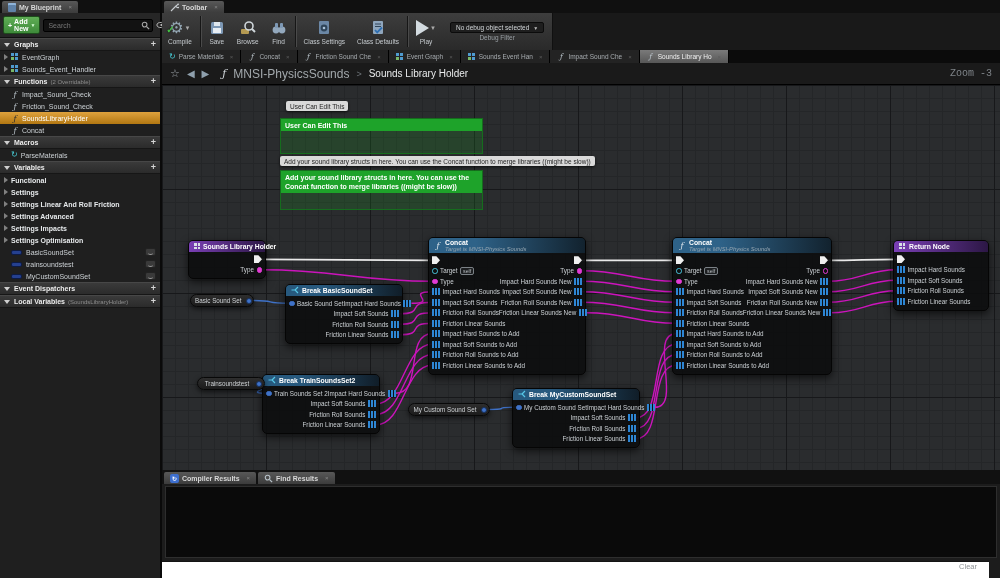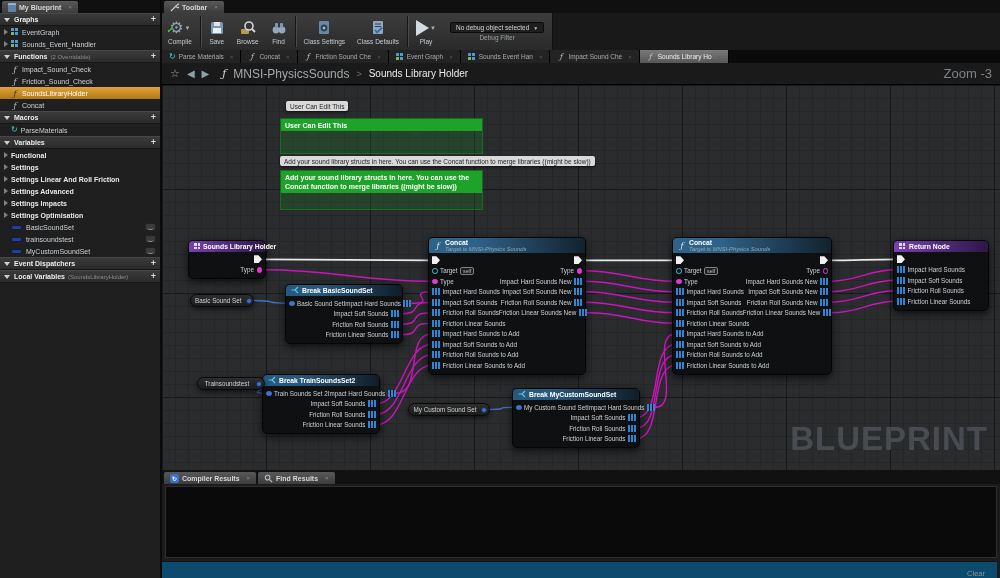--- a/index.html
+++ b/index.html
@@ -74,21 +74,21 @@
   .dtab .graph-ic{margin-right:0;}
   .dtab .macro-ic{margin-right:0;}
 
   #breadcrumb{height:22px;display:flex;align-items:center;background:#1a1a1a;border-bottom:1px solid #000;padding:0 8px;gap:7px;}
   #bc-star{color:#9aa0a5;font-size:11px;}
   .bc-arrow{color:#8fa0ad;font-size:10px;}
   #bc-ficon{font-family:"DejaVu Serif",serif;font-style:italic;font-size:11px;color:#cfd5d9;margin-left:6px;}
   #bc-root{font-size:12px;color:#a3a9ad;}
   #bc-sep{font-size:9px;color:#6d7378;}
   #bc-current{font-size:10px;color:#e9ebec;}
-  #bc-zoom{margin-left:auto;font-size:13px;color:#7f8489;}
+  #bc-zoom{margin-left:auto;font-size:10px;color:#7f8489;font-family:Liberation Mono, monospace;}
 
   
   #canvas{position:absolute;left:0;top:85px;width:838px;height:385px;overflow:hidden;
     background-color:#2a2c2e;
     background-image:
       linear-gradient(#17181a 1px,transparent 1px),linear-gradient(90deg,#17181a 1px,transparent 1px),
       linear-gradient(#242628 1px,transparent 1px),linear-gradient(90deg,#242628 1px,transparent 1px);
     background-size:104px 104px,104px 104px,13px 13px,13px 13px;}
   #wires{position:absolute;left:0;top:0;width:838px;height:385px;z-index:2;}
   #watermark{position:absolute;right:12px;bottom:12px;font-size:33px;font-weight:bold;color:#53575c;opacity:.75;letter-spacing:1px;z-index:1;}
@@ -127,37 +127,58 @@
   .gcapsule{position:absolute;z-index:3;height:13px;background:linear-gradient(#2e2e2e,#1b1b1b);border:1px solid #080808;
             border-radius:7px;display:flex;align-items:center;box-shadow:0 2px 5px rgba(0,0,0,.6);}
   .gcapsule .lbl{flex:1;text-align:center;font-size:6.3px;color:#cfd3d6;white-space:nowrap;padding:0 4px;}
   .gcapsule .pin-ic{margin-right:2px;}
   .cap-dot{width:6px;height:6px;border-radius:50%;background:#3f72c8;border:1px solid #16305e;}
 
   
   #bottom{position:absolute;left:0;top:470px;width:838px;height:108px;background:#1c1c1c;}
   #bp-tabs{height:14px;background:#111;display:flex;align-items:flex-end;}
   #bp-content{position:absolute;left:3px;right:3px;top:16px;height:72px;background:#0a0a0a;border:1px solid #2e2e2e;}
-  #bp-footer{position:absolute;left:0;right:3px;bottom:0;height:17px;background:#0c4a6e;border-top:1px solid #141414;
-             display:flex;align-items:flex-end;justify-content:flex-end;padding:0 12px;}
+  #bp-footer{position:absolute;left:0;right:11px;bottom:0;height:17px;background:#ffffff;border-top:1px solid #141414;
+             display:flex;align-items:flex-start;justify-content:flex-end;padding:0 12px;}
   #bp-clear{font-size:7.5px;color:#8f9396;}
   .ic-round{width:9px;height:9px;border-radius:2px;background:#3d6fd0;color:#fff;font-size:6px;display:flex;align-items:center;justify-content:center;}
   .mag-ic{width:9px;height:9px;}
 </style>
 </head>
 <body>
 
 <div id="app">
 
   <div id="sidebar">
     <div class="ptab-strip">
       <div class="ptab">
         <span class="bp-icon"></span>
         <span>My Blueprint</span>
         <span class="x">×</span>
+      </div>
+    </div>
+    <div id="sb-controls">
+      <div id="add-new">
+        <span>+</span>
+        <span>Add New</span>
+        <span class="caret">▼</span>
+      </div>
+      <div id="sb-search">
+        <input placeholder="Search" style="">
+        <svg class="mag-ic" viewBox="0 0 10 10">
+            <circle cx="4" cy="4" r="2.6" fill="none" stroke="#a8a8a8" stroke-width="1.2"></circle>
+            <line x1="6.2" y1="6.2" x2="9" y2="9" stroke="#a8a8a8" stroke-width="1.4"></line>
+          </svg>
+      </div>
+      <div class="eye-btn">
+        <svg width="11" height="8" viewBox="0 0 11 8">
+            <ellipse cx="5.5" cy="4" rx="4.6" ry="2.6" fill="none" stroke="#b5b5b5" stroke-width="1"></ellipse>
+            <circle cx="5.5" cy="4" r="1.2" fill="#b5b5b5"></circle>
+          </svg>
+        <span class="caret-dim">▼</span>
       </div>
     </div>
     <div id="sb-rows">
         <div class="sb-section">
           <span class="tri"></span>
           <span class="lbl">Graphs</span>
           <span class="plus">+</span>
         </div>
         <div class="sb-item">
           <span class="exp"></span>
@@ -453,21 +474,20 @@
           <path d="M492.9 322.3 C520.9 322.3, 486.0 248.8, 514.0 248.8" fill="none" stroke="#cc14bc" stroke-width="1.4"></path>
           <path d="M474.0 332.8 C502.0 332.8, 486.0 259.3, 514.0 259.3" fill="none" stroke="#cc14bc" stroke-width="1.4"></path>
           <path d="M474.0 343.3 C502.0 343.3, 486.0 269.8, 514.0 269.8" fill="none" stroke="#cc14bc" stroke-width="1.4"></path>
           <path d="M474.0 353.8 C502.0 353.8, 486.0 280.3, 514.0 280.3" fill="none" stroke="#cc14bc" stroke-width="1.4"></path>
           <path d="M666.0 175.3 C697.0 175.3, 704.0 174.3, 735.0 174.3" fill="none" stroke="#e9e9e9" stroke-width="1.8"></path>
           <path d="M666.0 196.3 C697.0 196.3, 704.0 184.8, 735.0 184.8" fill="none" stroke="#cc14bc" stroke-width="1.4"></path>
           <path d="M666.0 206.8 C697.0 206.8, 704.0 195.3, 735.0 195.3" fill="none" stroke="#cc14bc" stroke-width="1.4"></path>
           <path d="M666.0 217.3 C697.0 217.3, 704.0 205.8, 735.0 205.8" fill="none" stroke="#cc14bc" stroke-width="1.4"></path>
           <path d="M668.7 227.8 C698.5 227.8, 705.2 216.3, 735.0 216.3" fill="none" stroke="#cc14bc" stroke-width="1.4"></path>
         </svg>
-      <div id="watermark">BLUEPRINT</div>
     <div class="gcomment" style="left: 118px; top: 33px; width: 203px; height: 36px;">
           <div class="chead">User Can Edit This</div>
         </div>
         <div class="gcomment" style="left: 118px; top: 85px; width: 203px; height: 40px;">
           <div class="chead">Add your sound library structs in here. You can use the Concat function to merge libraries ((might be slow))</div>
         </div>
         <div class="gtooltip" style="left: 124px; top: 16px;">User Can Edit This</div>
         <div class="gtooltip" style="left: 118px; top: 71px;">Add your sound library structs in here. You can use the Concat function to merge libraries ((might be slow))</div>
         <div class="gnode" style="left: 26px; top: 155px; width: 78px;">
           <div class="ghead purple">

